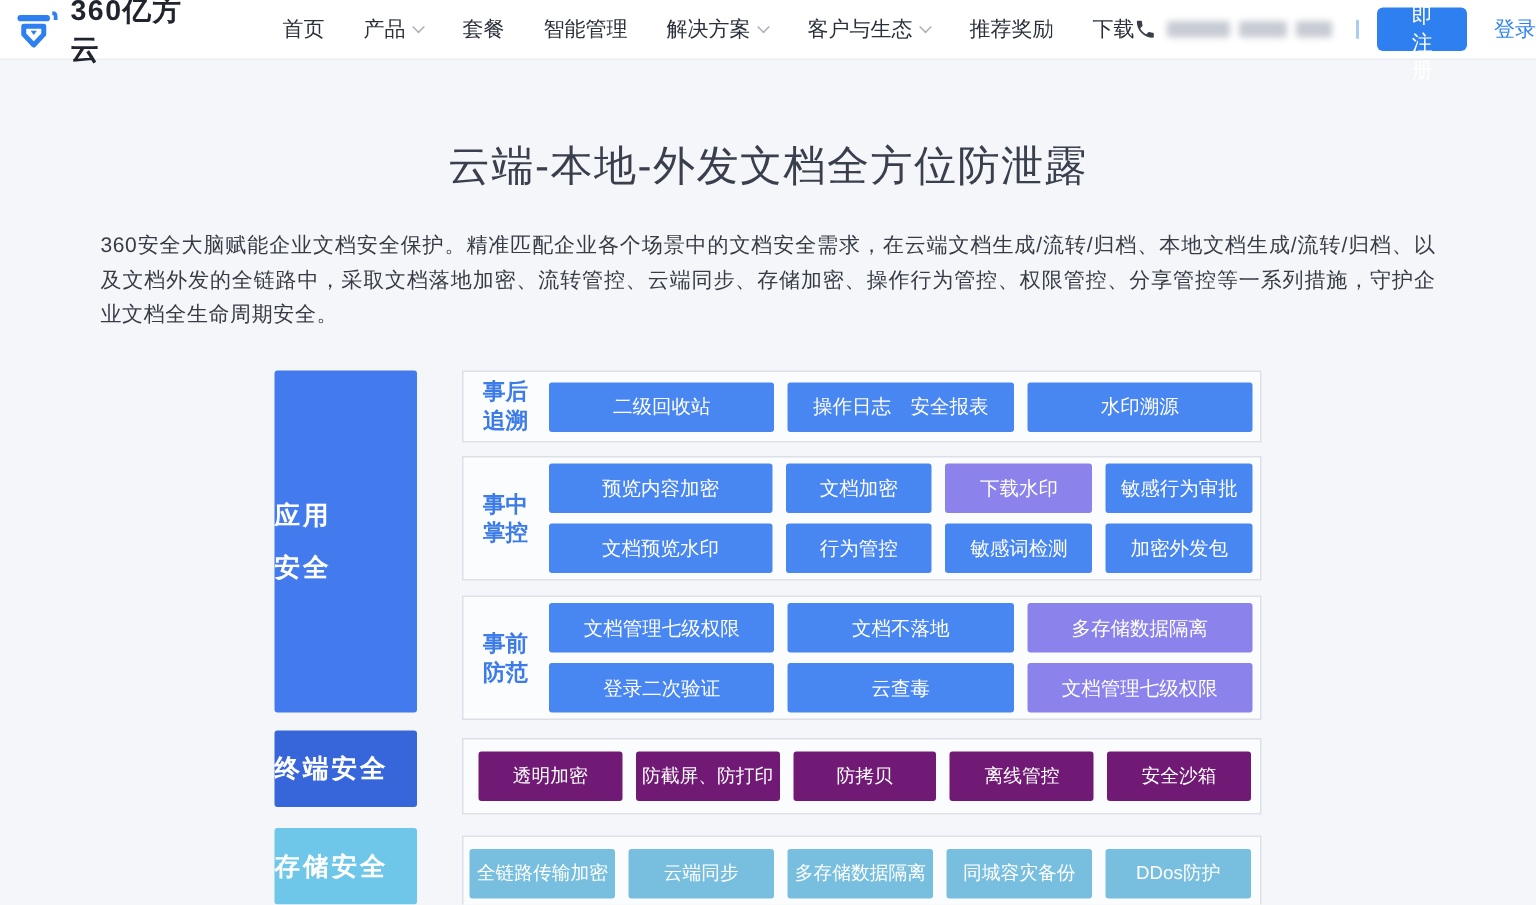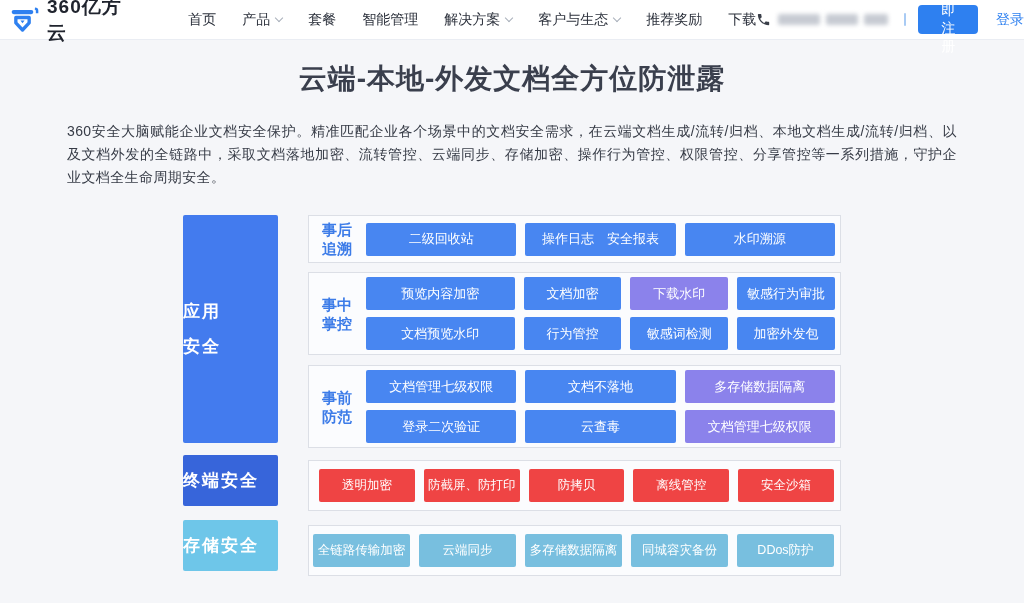--- a/index.html
+++ b/index.html
@@ -18,21 +18,21 @@
   .header-right { margin-left:auto; display:flex; align-items:center; }
   .phone { display:flex; align-items:center; gap:7px; }
   .blur-num { display:flex; align-items:center; gap:6px; filter:blur(2px); }
   .blur-block { height:11px; border-radius:2px; background:#C7CBD3; }
   .tick { width:4px; height:13px; border-radius:1px; background:#A9CBF4; margin:0 12px 0 16px; }
   .register-btn { background:#2E80F0; color:#fff; font-size:14px; height:29px; padding:0 16px;
     border:none; border-radius:4px; display:flex; align-items:center; cursor:pointer; }
   .login-link { font-size:14px; color:#2E80F0; margin-left:18px; white-space:nowrap; cursor:pointer; }
 
   
-  .hero-title { margin-top:20px; text-align:center; font-size:28px; font-weight:bold;
+  .hero-title { margin-top:52px; text-align:center; font-size:28px; font-weight:normal;
     color:#3A3F4D; letter-spacing:1px; }
   .hero-desc { width:890px; margin:22px auto 0; font-size:14px; line-height:23px;
     color:#363B46; text-align:justify; letter-spacing:.4px; }
 
   
   .diagram { width:658px; margin:26px auto 0; display:flex; gap:30px; }
   .left-col { width:95px; flex-shrink:0; display:flex; flex-direction:column; }
   .lbl { border-radius:2px; color:#fff; font-weight:bold; font-size:17px; letter-spacing:2px;
     display:flex; flex-direction:column; justify-content:center; }
   .lbl-app { height:228px; gap:12px; background:#437BEE; }
@@ -43,21 +43,21 @@
   .group { border:1px solid #DCDFE6; background:#FBFCFE; display:flex; align-items:center;
     padding:4px 5px 4px 13px; }
   .group-label { width:44px; flex-shrink:0; font-size:15px; font-weight:bold;
     color:#3D7CE8; line-height:19px; }
   .group-rows { flex:1; display:flex; flex-direction:column; gap:7px; }
   .brow { display:flex; gap:9px; }
   .box { flex:1; height:33px; border-radius:2px; color:#fff; font-size:13px;
     display:flex; align-items:center; justify-content:center; white-space:nowrap; overflow:hidden; }
   .b-blue { background:#4886F1; }
   .b-purple { background:#8B82EB; }
-  .b-royal { background:#ef4444; }
+  .b-royal { background:#701a75; }
   .b-light { background:#78BFDF; }
   .w-lg { flex:1.52; }
   .g2 { margin-top:9px; } .g3 { margin-top:10px; }
   .g4 { margin-top:12px; padding:8px 6px 8px 10px; }
   .g5 { margin-top:14px; padding:8px 6px 8px 4px; }
   .g4 .box, .g5 .box { font-size:12.5px; }
 </style>
 </head>
 <body>
 

